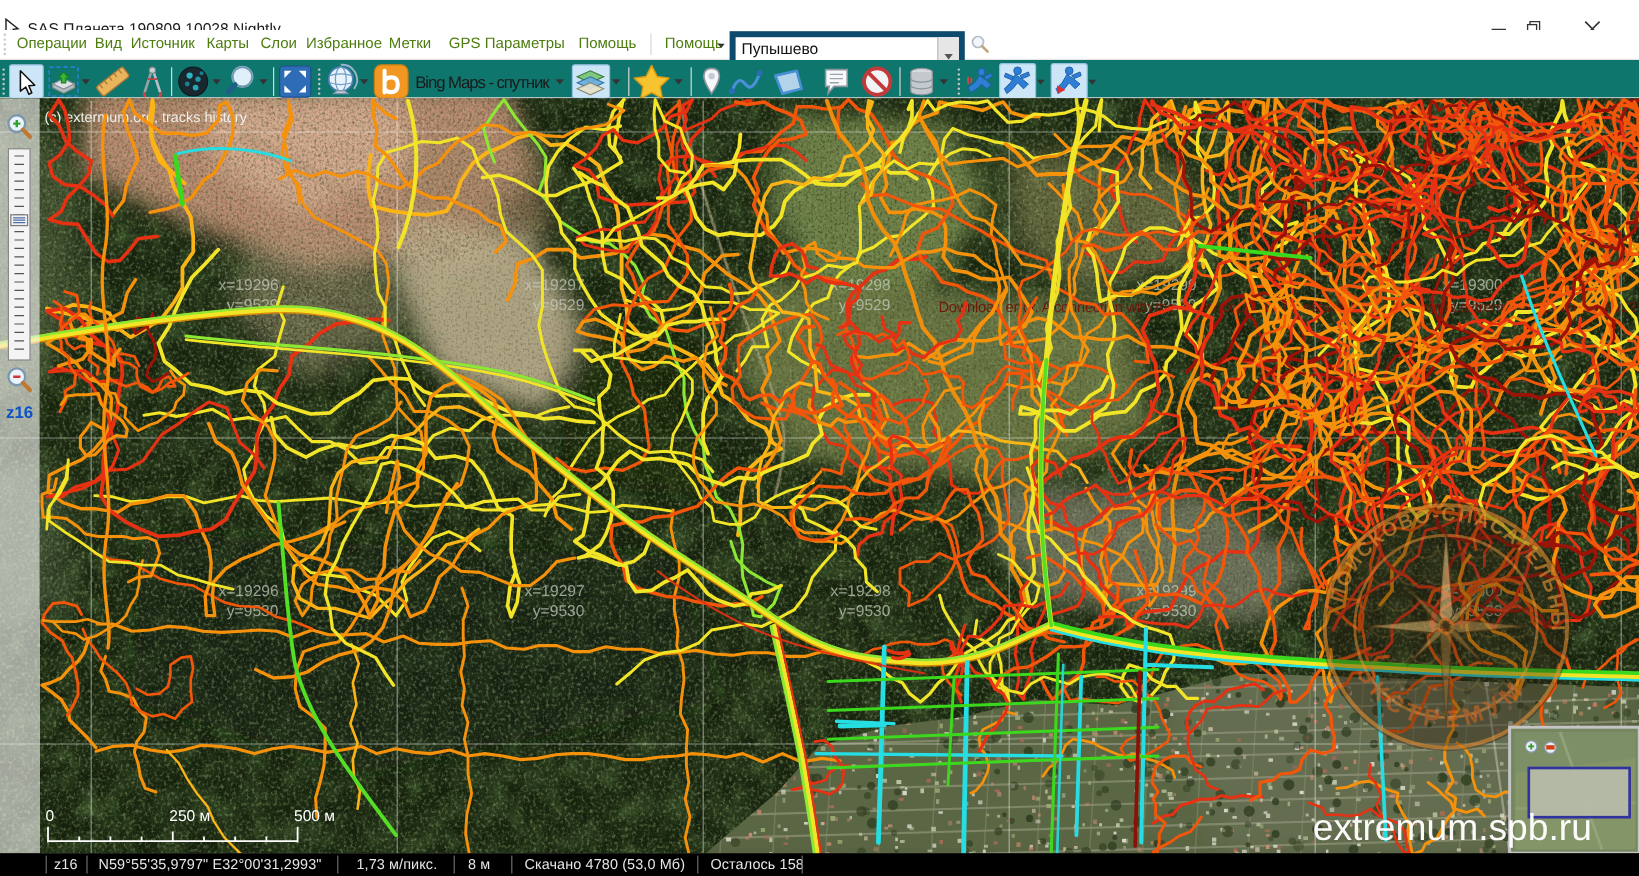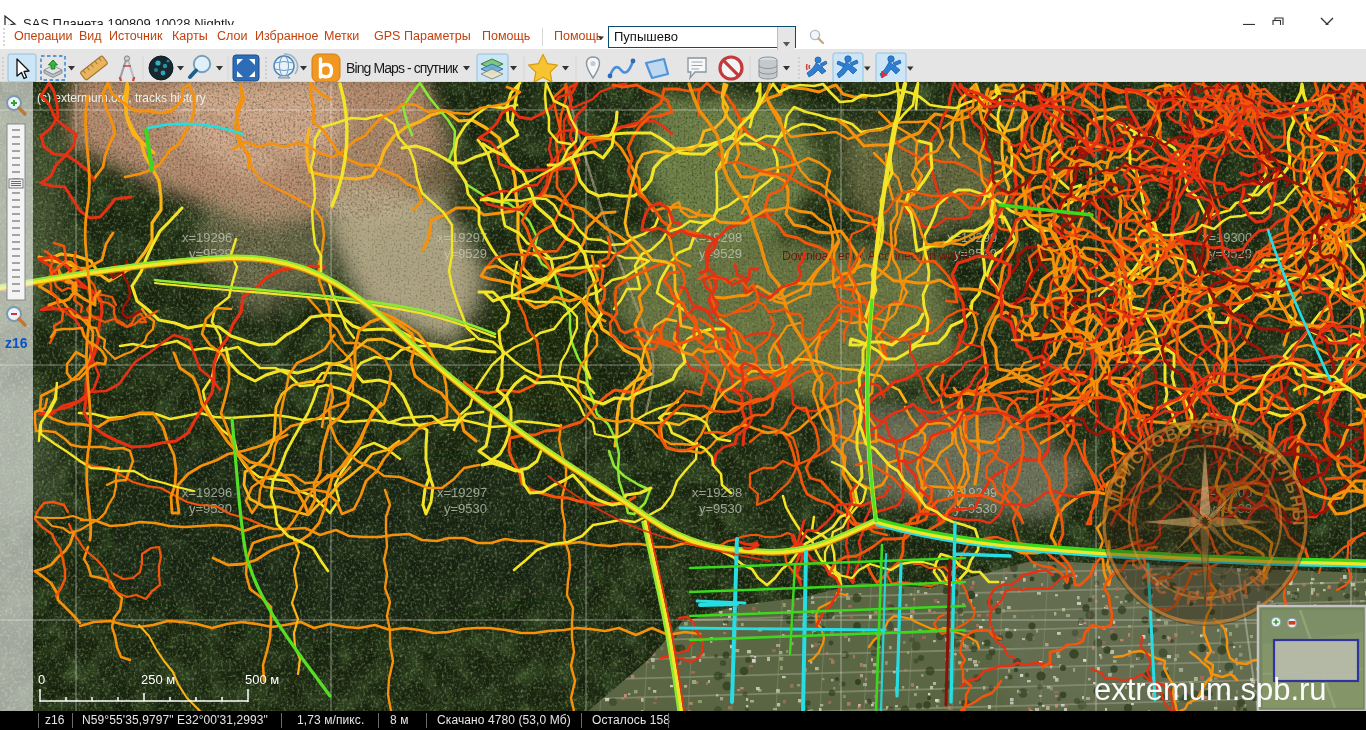--- a/index.html
+++ b/index.html
@@ -1,26 +1,26 @@
 <!DOCTYPE html>
 <html><head><meta charset="utf-8"><style>
 html,body{margin:0;padding:0;width:1366px;height:730px;overflow:hidden;background:#fff;
   font-family:"Liberation Sans", sans-serif;}
 #titlebar{position:absolute;left:0;top:0;width:1366px;height:24px;background:#ffffff;border-bottom:1px solid #e5e5e5;margin-top:12px;}
 .appicon{position:absolute;left:3px;top:3px;}
 .title-text{position:absolute;left:23px;top:4px;font-size:13px;color:#1a1a1a;}
 .winbtns{position:absolute;right:0;top:0;}
 #menubar{position:absolute;left:0;top:25px;width:1366px;height:24px;background:#ffffff;border-bottom:1px solid #e5e5e5;}
 #menubar .grip{position:absolute;left:1px;top:2px;}
-.mi{position:absolute;font-size:12.5px;color:#c2410c;top:4px;white-space:pre;}
+.mi{position:absolute;font-size:12.5px;color:#4d7c0f;top:4px;white-space:pre;}
 .msep{position:absolute;width:1px;height:18px;background:#d8d8d8;top:3px;}
-#combo{position:absolute;left:608px;top:1px;width:186px;height:20px;background:#fff;border:1px solid #0c4a6e;}
+#combo{position:absolute;left:608px;top:1px;width:186px;height:20px;background:#fff;border:5px solid #0c4a6e;}
 #combo-text{position:absolute;left:5px;top:2px;font-size:13px;color:#111;}
 #combo-btn{position:absolute;right:0;top:0;width:17px;height:18px;background:#e6e6e6;border-left:1px solid #bdbdbd;text-align:center;padding-top:6px;}
-#toolbar{position:absolute;left:0;top:50px;width:1366px;height:31px;background:#e5e5e5;border-bottom:1px solid #d9d9d9;}
+#toolbar{position:absolute;left:0;top:50px;width:1366px;height:31px;background:#0f766e;border-bottom:1px solid #d9d9d9;}
 .tbtext{font-size:14px;fill:#1a1a1a;font-family:"Liberation Sans", sans-serif;}
 #map{position:absolute;left:0;top:82px;width:1366px;height:629px;background:#1e2b13;}
 #sidebar{position:absolute;left:0;top:82px;width:33px;height:629px;background:rgba(246,246,244,0.62);}
 #statusbar{position:absolute;left:0;top:711px;width:1366px;height:19px;background:#000;}
 .st{position:absolute;top:2px;font-size:12px;color:#e6e6e6;white-space:pre;letter-spacing:0.1px;}
 .sv{position:absolute;top:2px;width:1px;height:15px;background:#6a6a6a;}
 </style></head>
 <body>
 
 <div id="titlebar">

